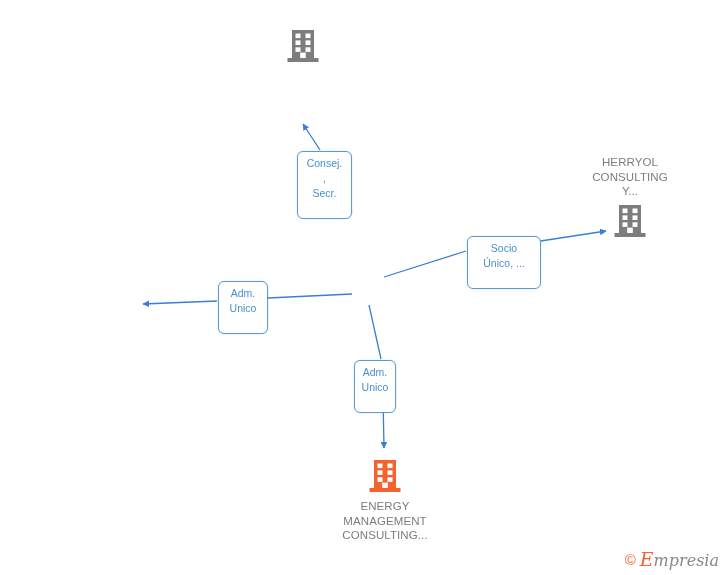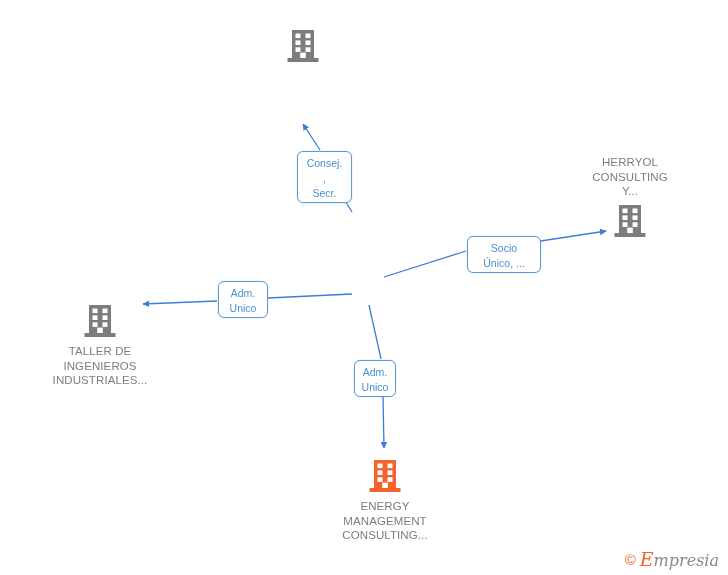--- a/index.html
+++ b/index.html
@@ -52,21 +52,21 @@
   .chip {
     position: absolute;
     box-sizing: border-box;
     border: 1px solid #5b9bd5;
     border-radius: 6px;
     background: #ffffff;
     color: #4a8fd0;
     font-size: 10.5px;
     line-height: 15px;
     text-align: center;
-    padding: 4px 6px 1px 6px;
+    padding: 4px 6px 17px 6px;
     white-space: pre-line;
     box-shadow: 0 0 0 0.5px rgba(91,155,213,0.18);
   }
 
   
   #watermark {
     position: absolute;
     right: 9px;
     bottom: 6px;
     display: flex;
@@ -161,61 +161,39 @@
           <rect x="9.5" y="12.4" width="5" height="4.6"></rect>
           <rect x="19.5" y="12.4" width="5" height="4.6"></rect>
           <rect x="9.5" y="19.3" width="5" height="4.6"></rect>
           <rect x="19.5" y="19.3" width="5" height="4.6"></rect>
           <rect x="14.2" y="24.6" width="5.6" height="5.4"></rect>
         </g>
       </svg>
     </span>
   </div>
 
-  <div class="node label-below" style="left:100px; top:303px;">
+
+  <div class="node label-below" style="left:385px; top:458px;">
     <span class="icon-wrap">
       <svg width="34" height="36" viewBox="0 0 34 36" aria-hidden="true">
-        <g fill="#7d7d7d">
+        <g fill="#f4622d">
           <rect x="6" y="2" width="22" height="28"></rect>
           <rect x="1.5" y="30" width="31" height="4"></rect>
         </g>
         <g fill="#ffffff">
           <rect x="9.5" y="5.5" width="5" height="4.6"></rect>
           <rect x="19.5" y="5.5" width="5" height="4.6"></rect>
           <rect x="9.5" y="12.4" width="5" height="4.6"></rect>
           <rect x="19.5" y="12.4" width="5" height="4.6"></rect>
           <rect x="9.5" y="19.3" width="5" height="4.6"></rect>
           <rect x="19.5" y="19.3" width="5" height="4.6"></rect>
           <rect x="14.2" y="24.6" width="5.6" height="5.4"></rect>
         </g>
       </svg>
     </span>
-    <span class="label">TALLER DE
-INGENIEROS
-INDUSTRIALES...</span>
-  </div>
-
-  <div class="node label-below" style="left:385px; top:458px;">
-    <span class="icon-wrap">
-      <svg width="34" height="36" viewBox="0 0 34 36" aria-hidden="true">
-        <g fill="#f4622d">
-          <rect x="6" y="2" width="22" height="28"></rect>
-          <rect x="1.5" y="30" width="31" height="4"></rect>
-        </g>
-        <g fill="#ffffff">
-          <rect x="9.5" y="5.5" width="5" height="4.6"></rect>
-          <rect x="19.5" y="5.5" width="5" height="4.6"></rect>
-          <rect x="9.5" y="12.4" width="5" height="4.6"></rect>
-          <rect x="19.5" y="12.4" width="5" height="4.6"></rect>
-          <rect x="9.5" y="19.3" width="5" height="4.6"></rect>
-          <rect x="19.5" y="19.3" width="5" height="4.6"></rect>
-          <rect x="14.2" y="24.6" width="5.6" height="5.4"></rect>
-        </g>
-      </svg>
-    </span>
     <span class="label">ENERGY
 MANAGEMENT
 CONSULTING...</span>
   </div>
 
   <div class="chip" style="left:297px; top:151px; width:55px;">Consej. ,
 Secr.</div>
 
   <div class="chip" style="left:467px; top:236px; width:74px;">Socio
 Único, ...</div>

